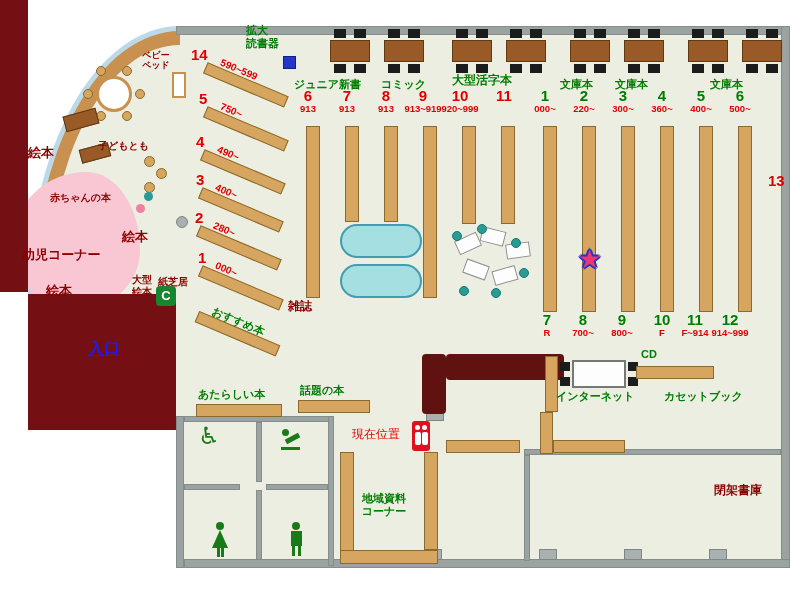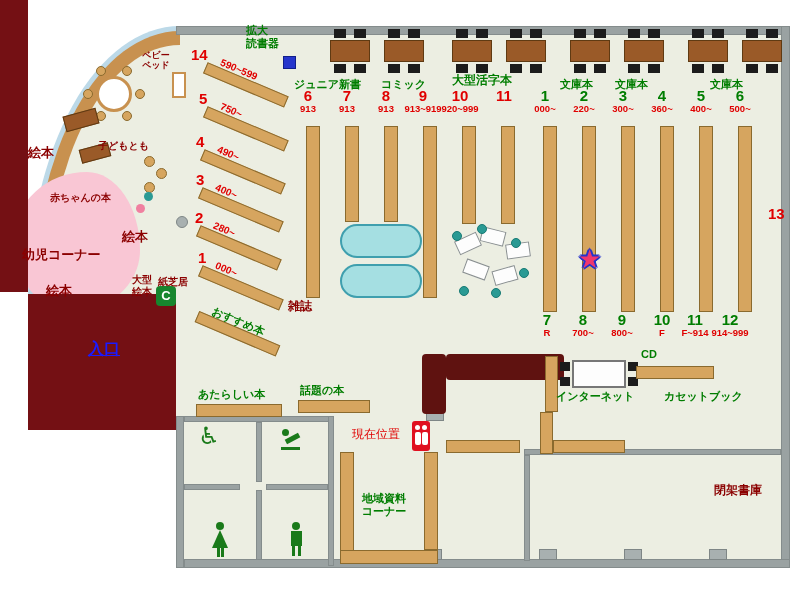--- a/index.html
+++ b/index.html
@@ -226,21 +226,21 @@
     <div class="chair" style="left: 746px; top: 64px; width: 12px; height: 9px;"></div>
     <div class="chair" style="left: 766px; top: 64px; width: 12px; height: 9px;"></div>
     <div class="lbl" style="left: 246px; top: 24px; font-size: 11px; color: rgb(0, 125, 0); font-weight: 700; width: 56px; ">拡大
 読書器</div>
     <div class="lbl" style="left: 294px; top: 78px; font-size: 11px; color: rgb(0, 125, 0); font-weight: 700; width: auto; text-align: left;">ジュニア新書</div>
     <div class="lbl" style="left: 381px; top: 78px; font-size: 11px; color: rgb(0, 125, 0); font-weight: 700; width: auto; text-align: left;">コミック</div>
     <div class="lbl" style="left: 452px; top: 74px; font-size: 12px; color: rgb(0, 125, 0); font-weight: 700; width: auto; text-align: left;">大型活字本</div>
     <div class="lbl" style="left: 560px; top: 78px; font-size: 11px; color: rgb(0, 125, 0); font-weight: 700; width: auto; text-align: left;">文庫本</div>
     <div class="lbl" style="left: 615px; top: 78px; font-size: 11px; color: rgb(0, 125, 0); font-weight: 700; width: auto; text-align: left;">文庫本</div>
     <div class="lbl" style="left: 710px; top: 78px; font-size: 11px; color: rgb(0, 125, 0); font-weight: 700; width: auto; text-align: left;">文庫本</div>
-    <div class="lbl" style="left: 768px; top: 172px; font-size: 15px; color: rgb(224, 0, 0); font-weight: 700; width: auto; text-align: left; margin-top: 33px;">13</div>
+    <div class="lbl" style="left: 768px; top: 172px; font-size: 15px; color: rgb(224, 0, 0); font-weight: 700; width: auto; text-align: left;">13</div>
     <div class="lbl" style="left: 288px; top: 300px; font-size: 12px; color: rgb(139, 0, 0); font-weight: 700; width: auto; text-align: left;">雑誌</div>
     <div class="lbl" style="left: 28px; top: 146px; font-size: 13px; color: rgb(139, 0, 0); font-weight: 700; width: auto; text-align: left;">絵本</div>
     <div class="lbl" style="left: 122px; top: 230px; font-size: 13px; color: rgb(139, 0, 0); font-weight: 700; width: auto; text-align: left;">絵本</div>
     <div class="lbl" style="left: 46px; top: 284px; font-size: 13px; color: rgb(139, 0, 0); font-weight: 700; width: auto; text-align: left;">絵本</div>
     <div class="lbl" style="left: 50px; top: 192px; font-size: 10px; color: rgb(139, 0, 0); font-weight: 700; width: auto; text-align: left;">赤ちゃんの本</div>
     <div class="lbl" style="left: 22px; top: 248px; font-size: 13px; color: rgb(139, 0, 0); font-weight: 700; width: auto; text-align: left;">幼児コーナー</div>
     <div class="lbl" style="left: 98px; top: 140px; font-size: 10px; color: rgb(139, 0, 0); font-weight: 700; width: auto; text-align: center;">子どもとも</div>
     <div class="lbl" style="left: 138px; top: 50px; font-size: 9px; color: rgb(139, 0, 0); font-weight: 700; width: 36px; text-align: center;">ベビー
 ベッド</div>
     <div class="lbl" style="left: 128px; top: 274px; font-size: 10px; color: rgb(139, 0, 0); font-weight: 700; width: 28px; text-align: center;">大型

